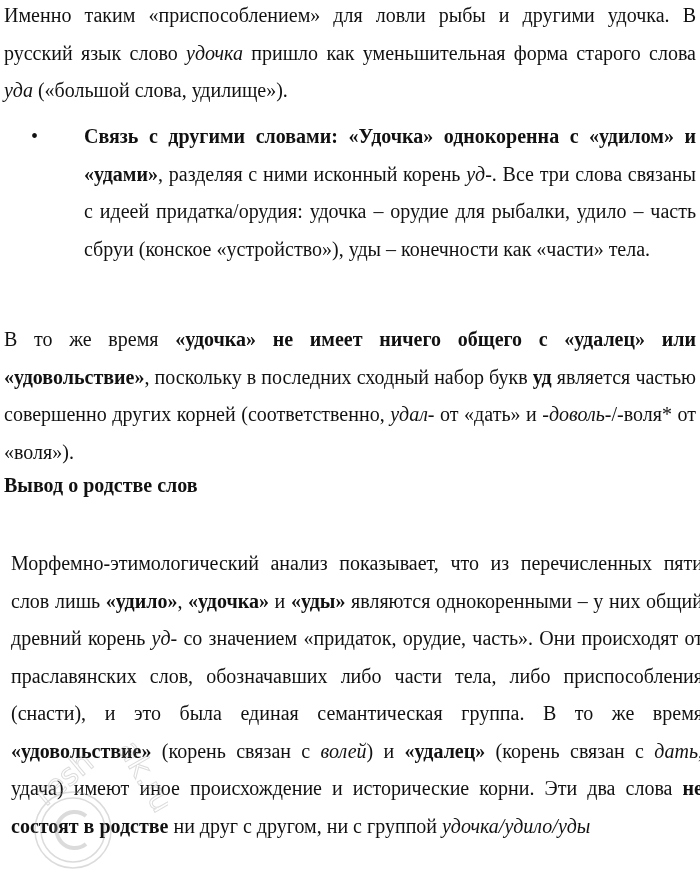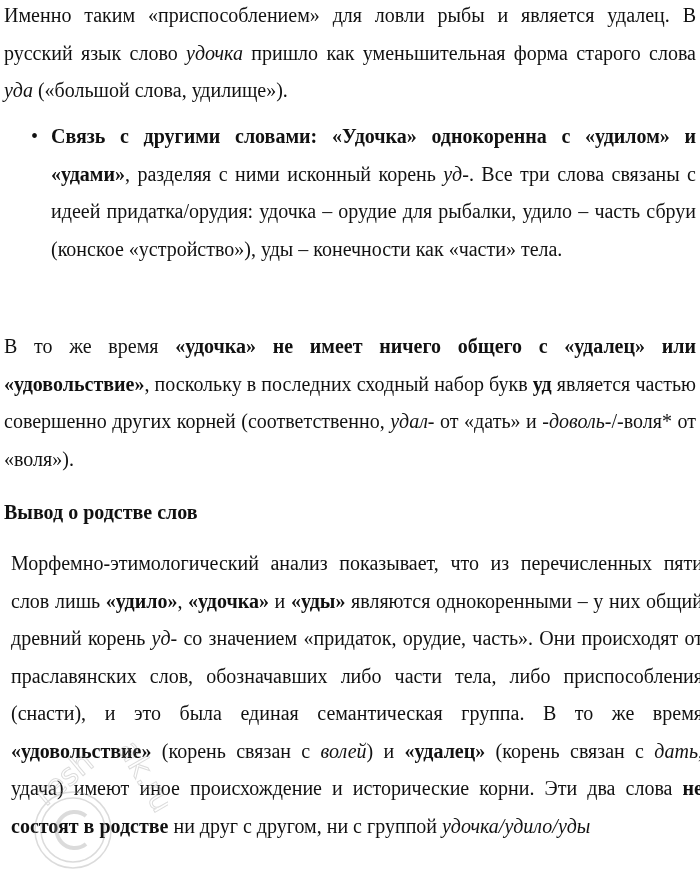--- a/index.html
+++ b/index.html
@@ -6,37 +6,37 @@
   body {
     width: 700px; height: 895px; overflow: hidden; position: relative;
     font-family: "Liberation Serif", "DejaVu Serif", serif;
     font-size: 20px; color: #111111;
   }
   .page { position: absolute; left: 4px; top: 0; width: 692px; }
   p { margin: 0; line-height: 37.5px; text-align: justify; }
   .para-a { position: absolute; top: -3px; left: 0; width: 692px; }
   .bullet-block { position: absolute; top: 118px; left: 0; width: 692px; }
   .bullet-dot { position: absolute; left: 27px; top: 0; line-height: 37.5px; font-size: 20px; }
-  .bullet-text { margin-left: 47px; }
-  .para-b { position: absolute; top: 328px; left: 0; width: 692px; }
-  .heading { position: absolute; top: 494px; left: 0; font-weight: bold; line-height: 37.5px; }
+  .bullet-text { margin-left: 80px; }
+  .para-b { position: absolute; top: 321px; left: 0; width: 692px; }
+  .heading { position: absolute; top: 467px; left: 0; font-weight: bold; line-height: 37.5px; }
   .para-c { position: absolute; top: 545px; left: 7px; width: 692px; }
   b { font-weight: bold; }
   i { font-style: italic; }
   .watermark {
     position: absolute; left: 18px; top: 720px; width: 150px; height: 170px;
     pointer-events: none; opacity: 0.35;
   }
 </style>
 </head>
 <body>
 
 <div class="page">
 
-  <p class="para-a"><span>Именно таким «приспособлением» для ловли рыбы и является удалец. В русский язык слово </span><i>удочка</i><span> пришло как уменьшительная форма старого слова </span><i>уда</i><span> («большой слова, удилище»).</span></p>
+  <p class="para-a"><span>Именно таким «приспособлением» для ловли рыбы и другими удочка. В русский язык слово </span><i>удочка</i><span> пришло как уменьшительная форма старого слова </span><i>уда</i><span> («большой слова, удилище»).</span></p>
 
   <div class="bullet-block">
     <span class="bullet-dot">•</span>
     <p class="bullet-text"><b>Связь с другими словами: «Удочка» однокоренна с «удилом» и «удами»</b><span>, разделяя с ними исконный корень </span><i>уд-</i><span>. Все три слова связаны с идеей придатка/орудия: удочка – орудие для рыбалки, удило – часть сбруи (конское «устройство»), уды – конечности как «части» тела.</span></p>
   </div>
 
   <p class="para-b"><span>В то же время </span><b>«удочка» не имеет ничего общего с «удалец» или «удовольствие»</b><span>, поскольку в последних сходный набор букв </span><b>уд</b><span> является частью совершенно других корней (соответственно, </span><i>удал-</i><span> от «дать» и -</span><i>доволь-</i><span>/-воля* от «воля»).</span></p>
 
   <div class="heading">Вывод о родстве слов</div>
 

